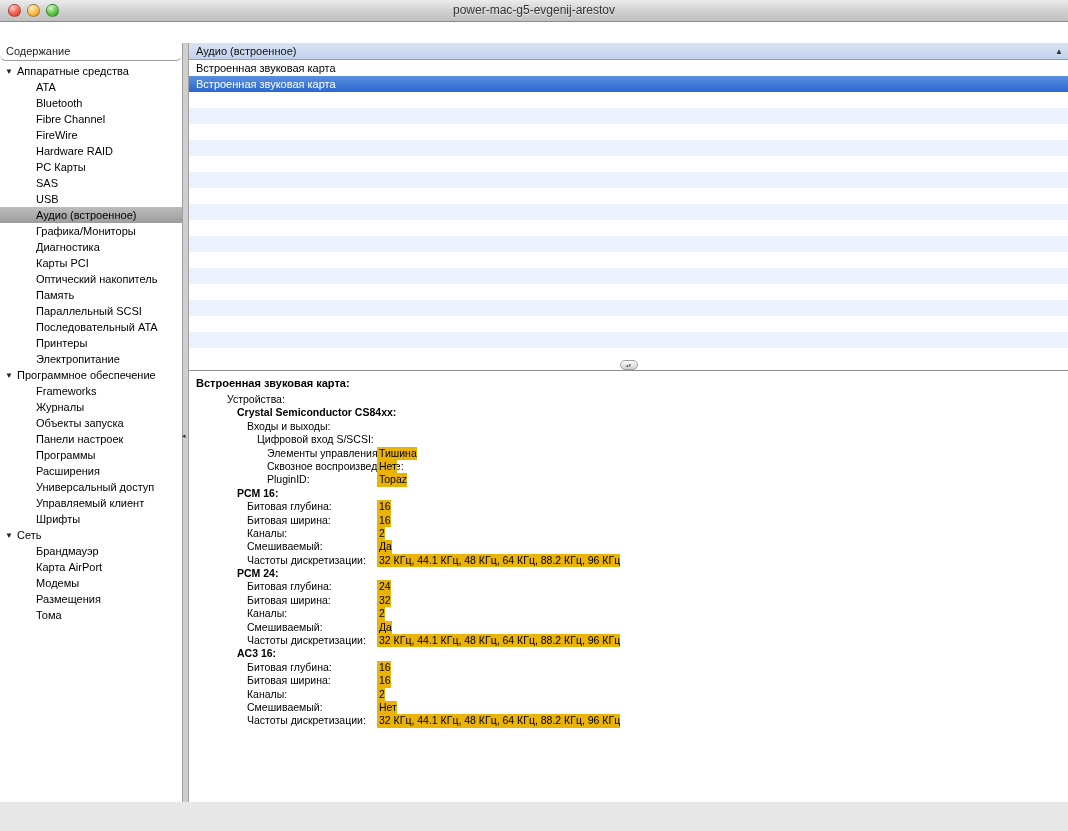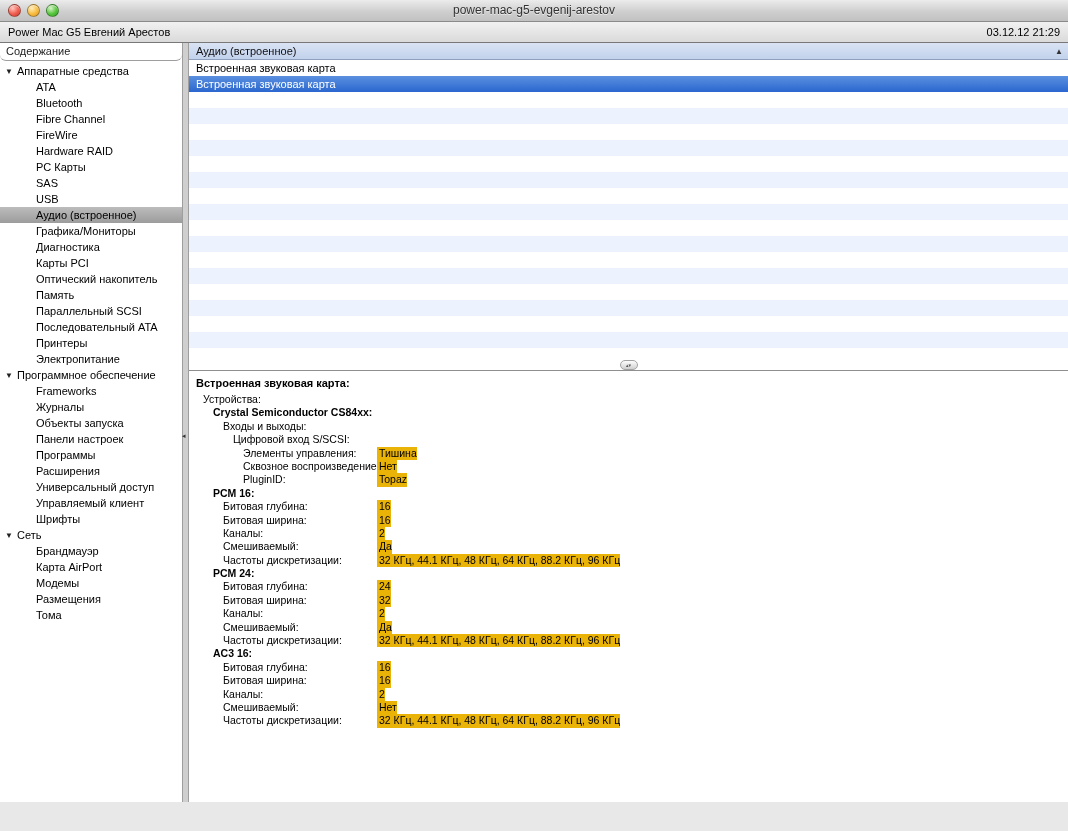--- a/index.html
+++ b/index.html
@@ -77,42 +77,38 @@
   .hsplitter { position:absolute; top:321px; left:0; right:0; height:7px; background:#fff; border-bottom:1px solid #8f8f8f; }
   .nub {
     position:absolute; left:50%; top:-4px; transform:translateX(-50%);
     width:18px; height:10px; background:linear-gradient(#fdfdfd,#d0d0d0);
     border:1px solid #a3a3a3; border-radius:5px;
     font-size:5px; line-height:8px; text-align:center; color:#555;
   }
 
   .details { position:absolute; top:328px; left:0; right:0; bottom:0; background:#fff; overflow:hidden; }
   .details-title { font-weight:bold; font-size:11px; margin:6px 0 4px 7px; }
-  .dline { position:relative; height:13.4px; line-height:13.4px; font-size:10.5px; white-space:nowrap; }
+  .dline { position:relative; height:13.4px; line-height:13.4px; font-size:10.5px; white-space:nowrap;padding-left:24px; }
   .dline.bold { font-weight:bold; }
   .dvalue { position:absolute; left:188px; top:0; background:#eab308; padding-left:2px; }
 </style>
 </head>
 <body>
 
 <div class="window">
 
   <div class="titlebar">
     <div class="traffic">
       <span class="tl red"></span>
       <span class="tl yellow"></span>
       <span class="tl green"></span>
     </div>
     <div class="title">power-mac-g5-evgenij-arestov</div>
   </div>
 
-  <div class="infobar">
-    <span>Power Mac G5 Евгений Арестов</span>
-    <span>03.12.12 21:29</span>
-  </div>
 
   <div class="content">
 
     <div class="sidebar">
       <div class="sidebar-header">Содержание</div>
       <div class="sidebar-list">
           <div class="group-row">
             <span class="disclosure">▼</span>
             <span class="group-label">Аппаратные средства</span>
           </div>

